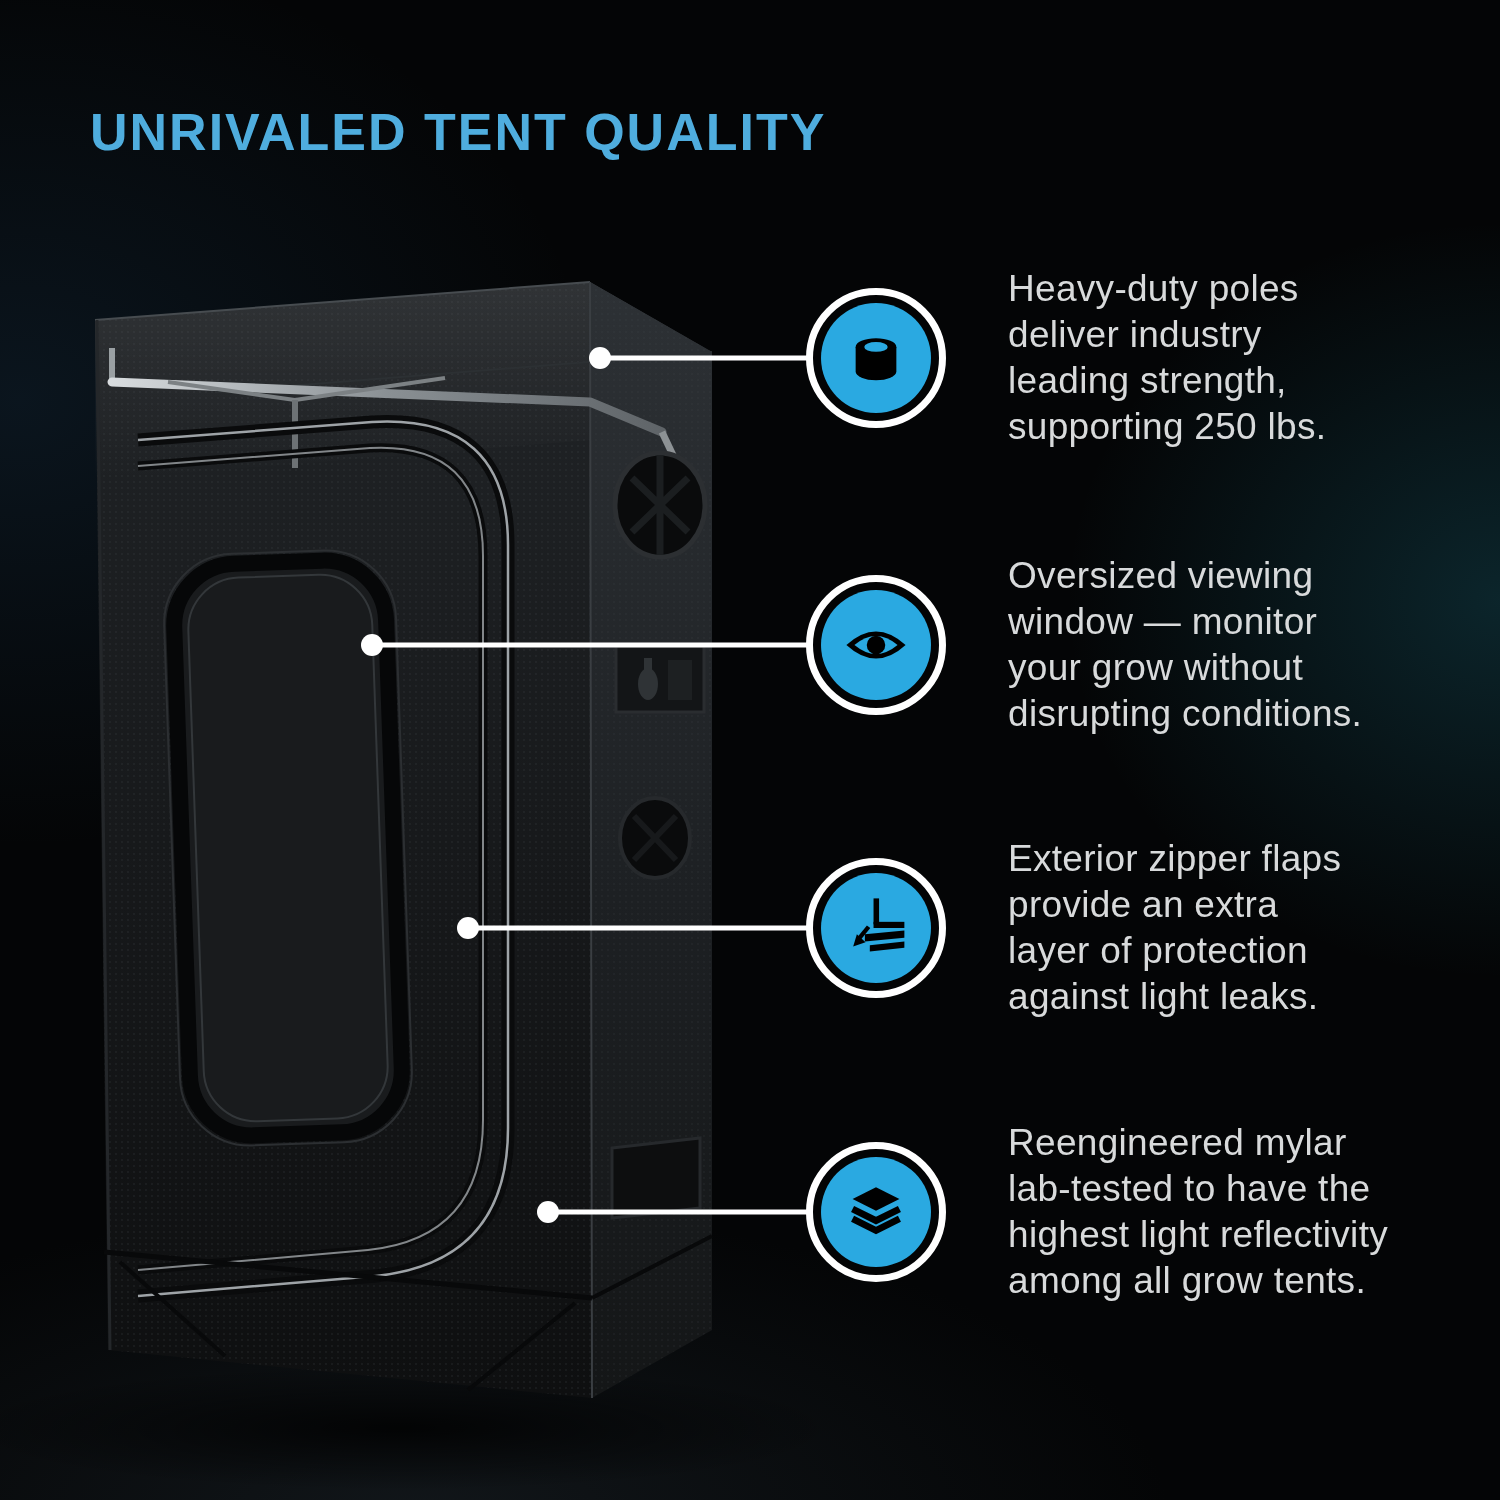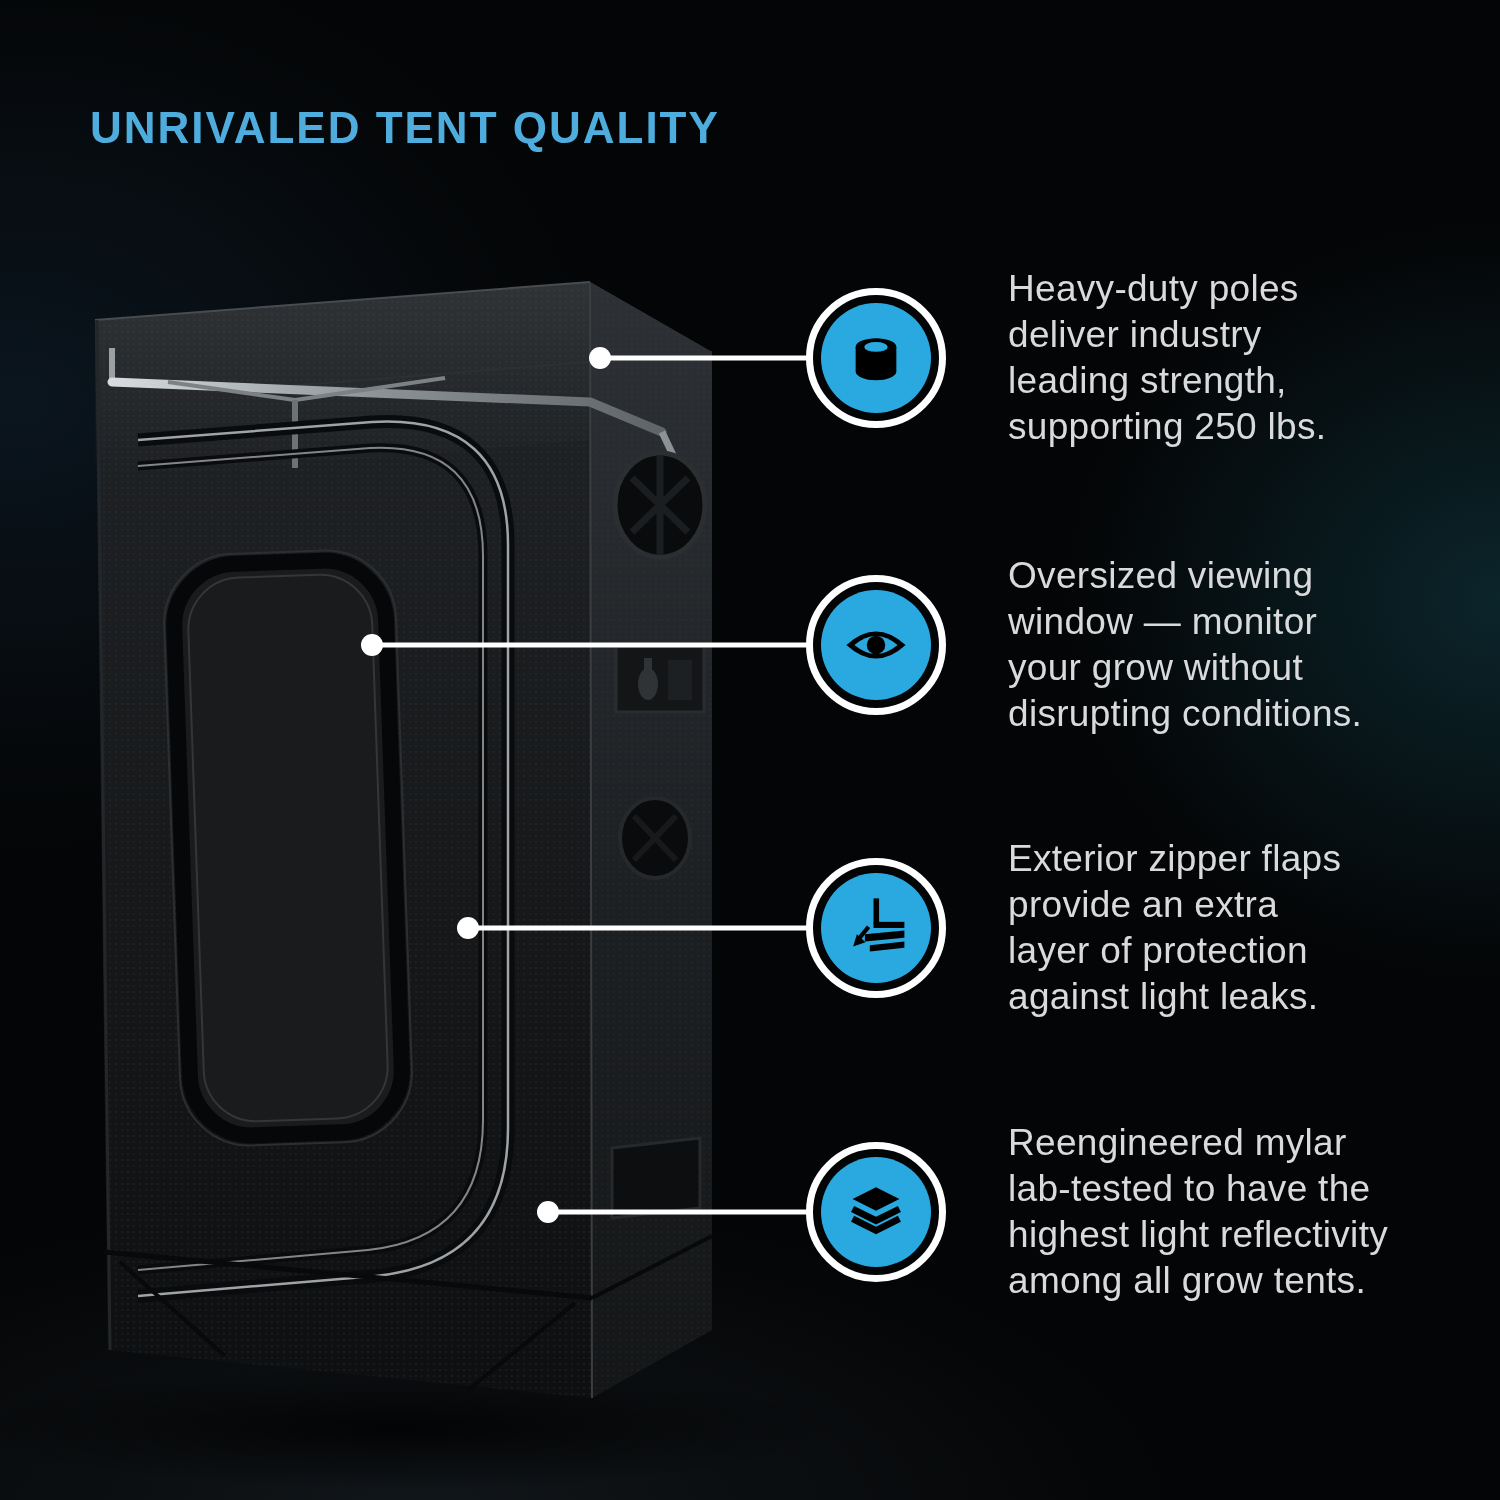--- a/index.html
+++ b/index.html
@@ -7,21 +7,21 @@
     position:relative;width:1500px;height:1500px;overflow:hidden;
     font-family:"Liberation Sans",sans-serif;
     background:
       radial-gradient(ellipse 620px 540px at 1500px 600px, rgba(38,150,175,0.22), transparent 70%),
       radial-gradient(ellipse 820px 640px at 20px 400px, rgba(45,105,155,0.16), transparent 70%),
       radial-gradient(ellipse 1000px 420px at 420px 1520px, rgba(28,36,42,0.55), transparent 75%),
       #040506;
   }
   .page-title{
     position:absolute;left:90px;top:106px;
-    font-size:44px;font-weight:700;letter-spacing:2px;line-height:1;
+    font-size:52px;font-weight:700;letter-spacing:2px;line-height:1;
     color:#4fadde;
   }
   svg.scene{position:absolute;left:0;top:0;width:1500px;height:1500px;pointer-events:none;}
   .feature-row{position:absolute;display:flex;align-items:center;gap:62px;}
   .row-1{left:806px;top:266px;}
   .row-2{left:806px;top:553px;}
   .row-3{left:806px;top:836px;}
   .row-4{left:806px;top:1120px;}
   .icon-circle{
     width:140px;height:140px;border:7px solid #ffffff;border-radius:50%;

